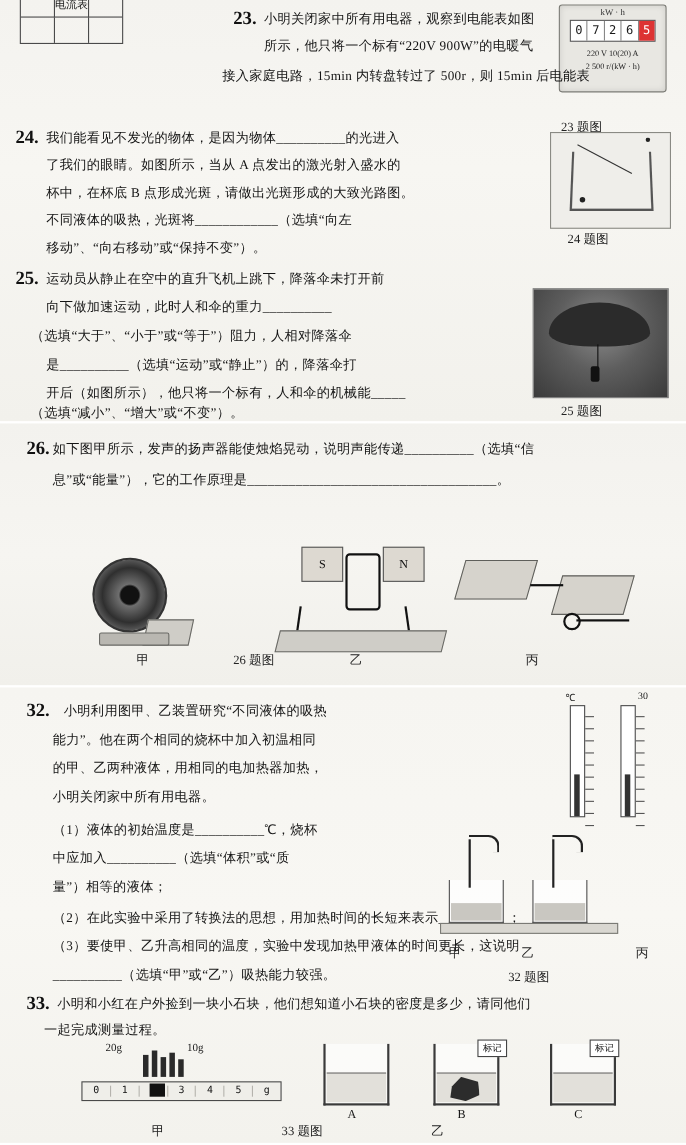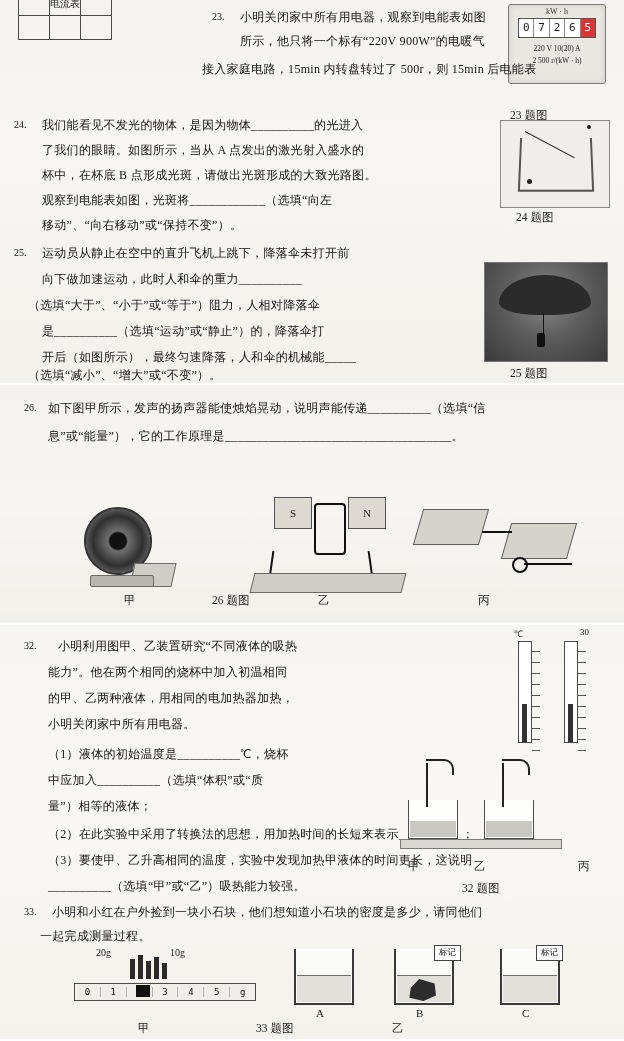--- a/index.html
+++ b/index.html
@@ -35,23 +35,23 @@
   .txt {
     position: absolute;
     font-size: 12px;
     line-height: 26px;
     letter-spacing: 0.3px;
     white-space: nowrap;
     color: #141414;
   }
   .num {
     position: absolute;
-    font-size: 10px;
+    font-size: 17px;
     line-height: 26px;
-    font-weight: normal;
+    font-weight: bold;
     color: #111;
   }
   .cap {
     position: absolute;
     font-size: 11.5px;
     color: #222;
     white-space: nowrap;
   }
 
   
@@ -323,37 +323,37 @@
     <div class="num" style="left:212px; top:4px;">23.</div>
     <div class="txt" style="left:240px; top:4px;">小明关闭家中所有用电器，观察到电能表如图</div>
     <div class="txt" style="left:240px; top:28px;">所示，他只将一个标有“220V  900W”的电暖气</div>
     <div class="txt" style="left:202px; top:56px;">接入家庭电路，15min 内转盘转过了 500r，则 15min 后电能表</div>
     <div class="cap" style="left:510px; top:108px;">23 题图</div>
 
     <div class="num" style="left:14px; top:112px;">24.</div>
     <div class="txt" style="left:42px; top:112px;">我们能看见不发光的物体，是因为物体__________的光进入</div>
     <div class="txt" style="left:42px; top:137px;">了我们的眼睛。如图所示，当从 A 点发出的激光射入盛水的</div>
     <div class="txt" style="left:42px; top:162px;">杯中，在杯底 B 点形成光斑，请做出光斑形成的大致光路图。</div>
-    <div class="txt" style="left:42px; top:187px;">观察到电能表如图，光斑将____________（选填“向左</div>
+    <div class="txt" style="left:42px; top:187px;">不同液体的吸热，光斑将____________（选填“向左</div>
     <div class="txt" style="left:42px; top:212px;">移动”、“向右移动”或“保持不变”）。</div>
 
     <div class="cupimg">
       <div class="trap"></div>
       <div class="ray"></div>
       <div class="dotA"></div>
       <div class="dotB"></div>
     </div>
     <div class="cap" style="left:516px; top:210px;">24 题图</div>
 
     <div class="num" style="left:14px; top:240px;text-align:right;">25.</div>
     <div class="txt" style="left:42px; top:240px;">运动员从静止在空中的直升飞机上跳下，降落伞未打开前</div>
     <div class="txt" style="left:42px; top:266px;">向下做加速运动，此时人和伞的重力__________</div>
     <div class="txt" style="left:28px; top:292px;">（选填“大于”、“小于”或“等于”）阻力，人相对降落伞</div>
     <div class="txt" style="left:42px; top:318px;">是__________（选填“运动”或“静止”）的，降落伞打</div>
-    <div class="txt" style="left:42px; top:344px;">开后（如图所示），最终匀速降落，人和伞的机械能_____</div>
+    <div class="txt" style="left:42px; top:344px;">开后（如图所示），他只将一个标有，人和伞的机械能_____</div>
     <div class="txt" style="left:28px; top:362px;">（选填“减小”、“增大”或“不变”）。</div>
 
     <div class="chute">
       <div class="canopy"></div>
       <div class="lines"></div>
       <div class="man"></div>
     </div>
     <div class="cap" style="left:510px; top:366px;">25 题图</div>
   </div>
 

